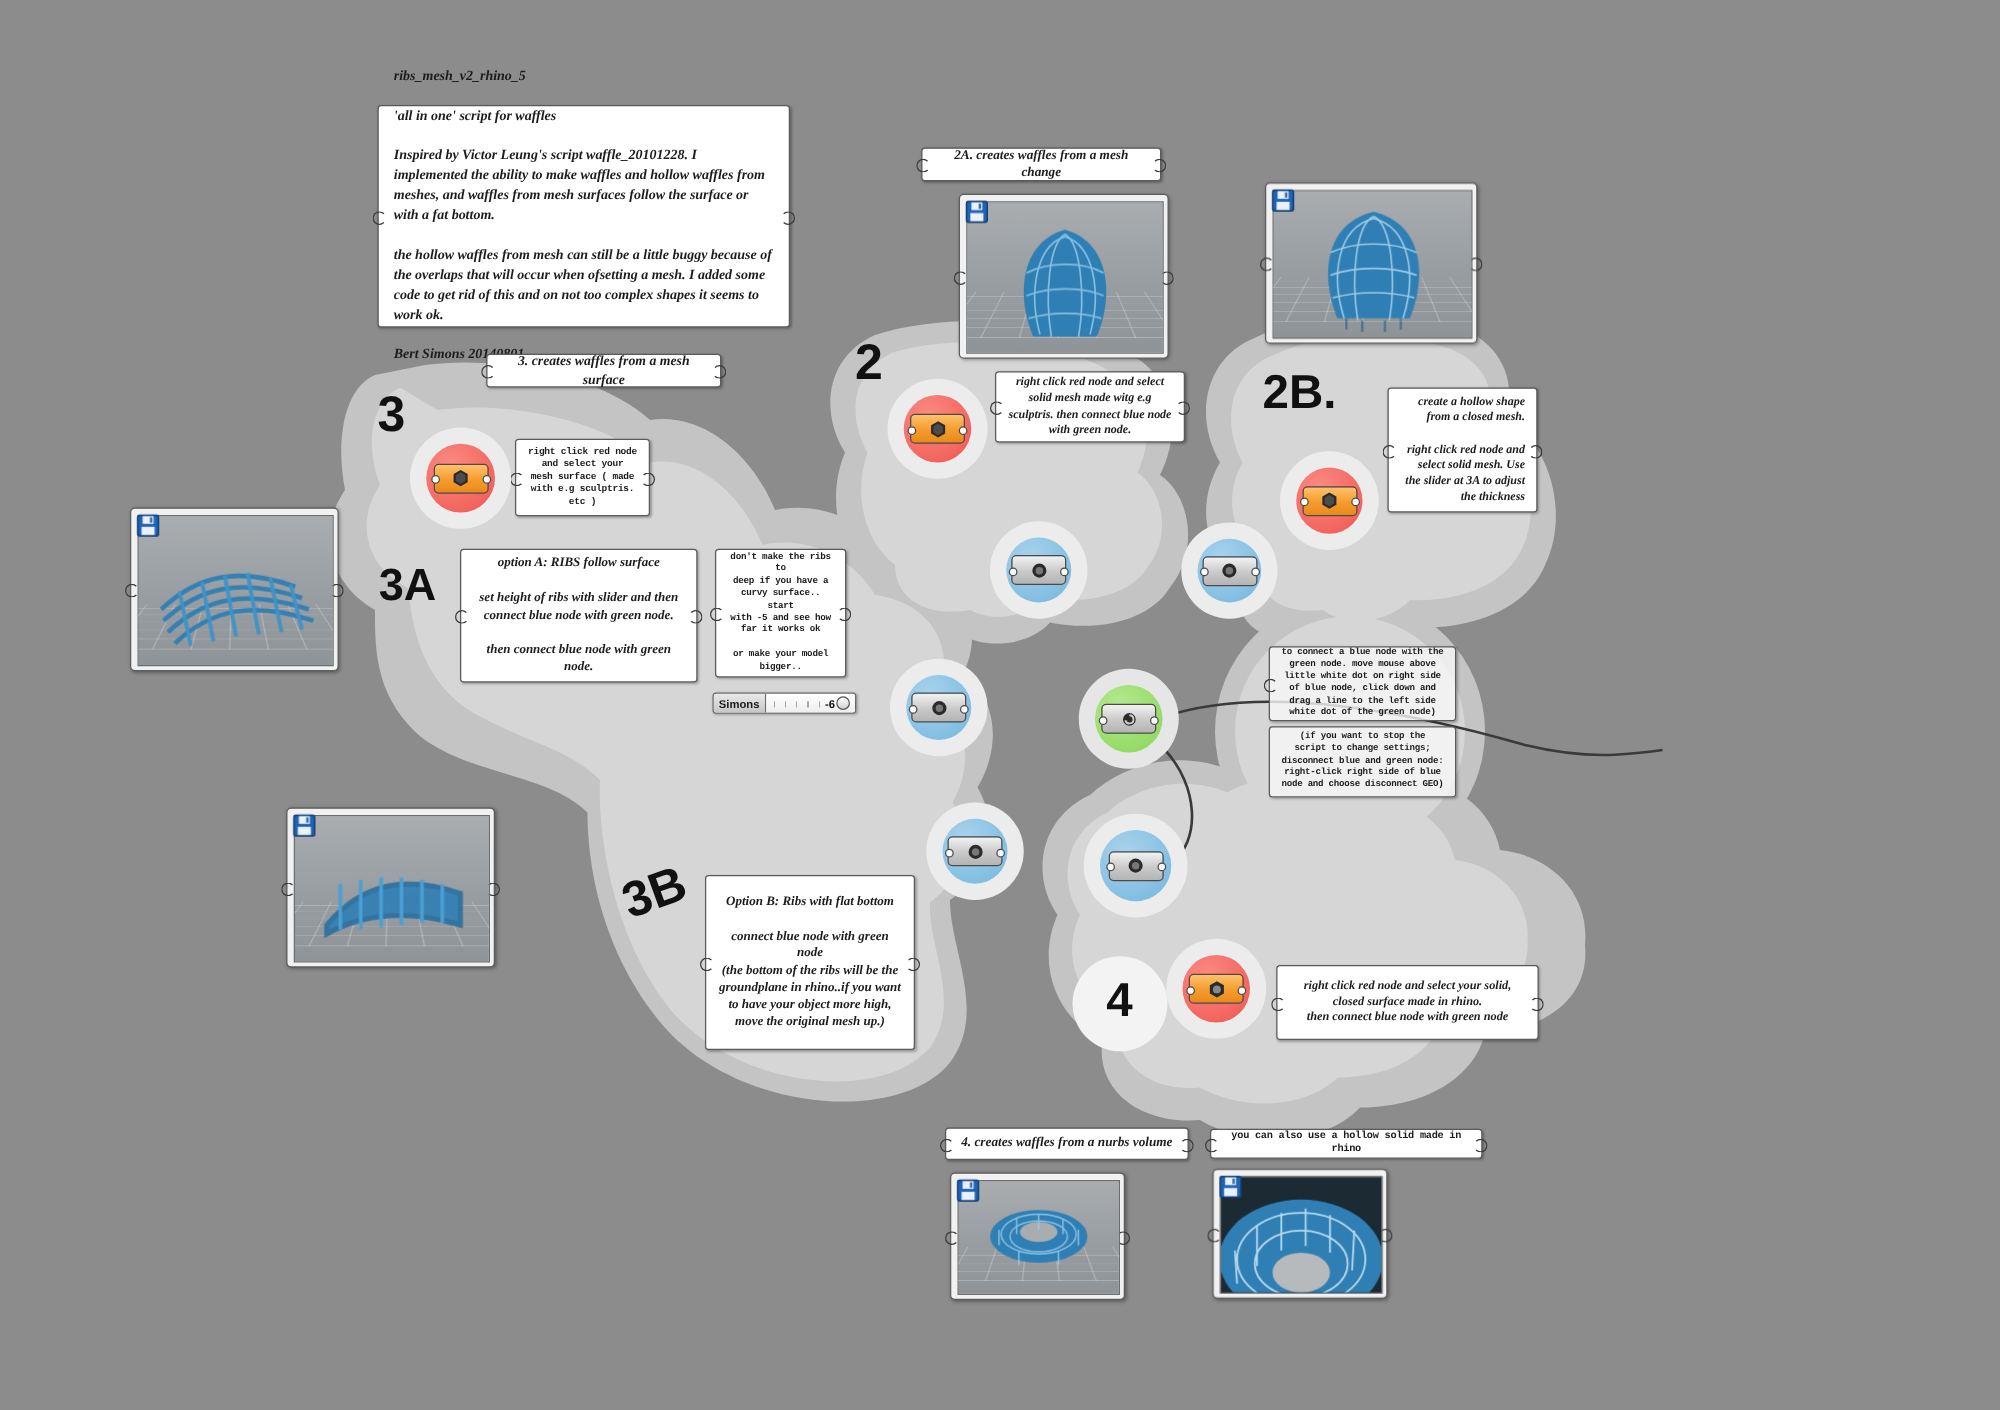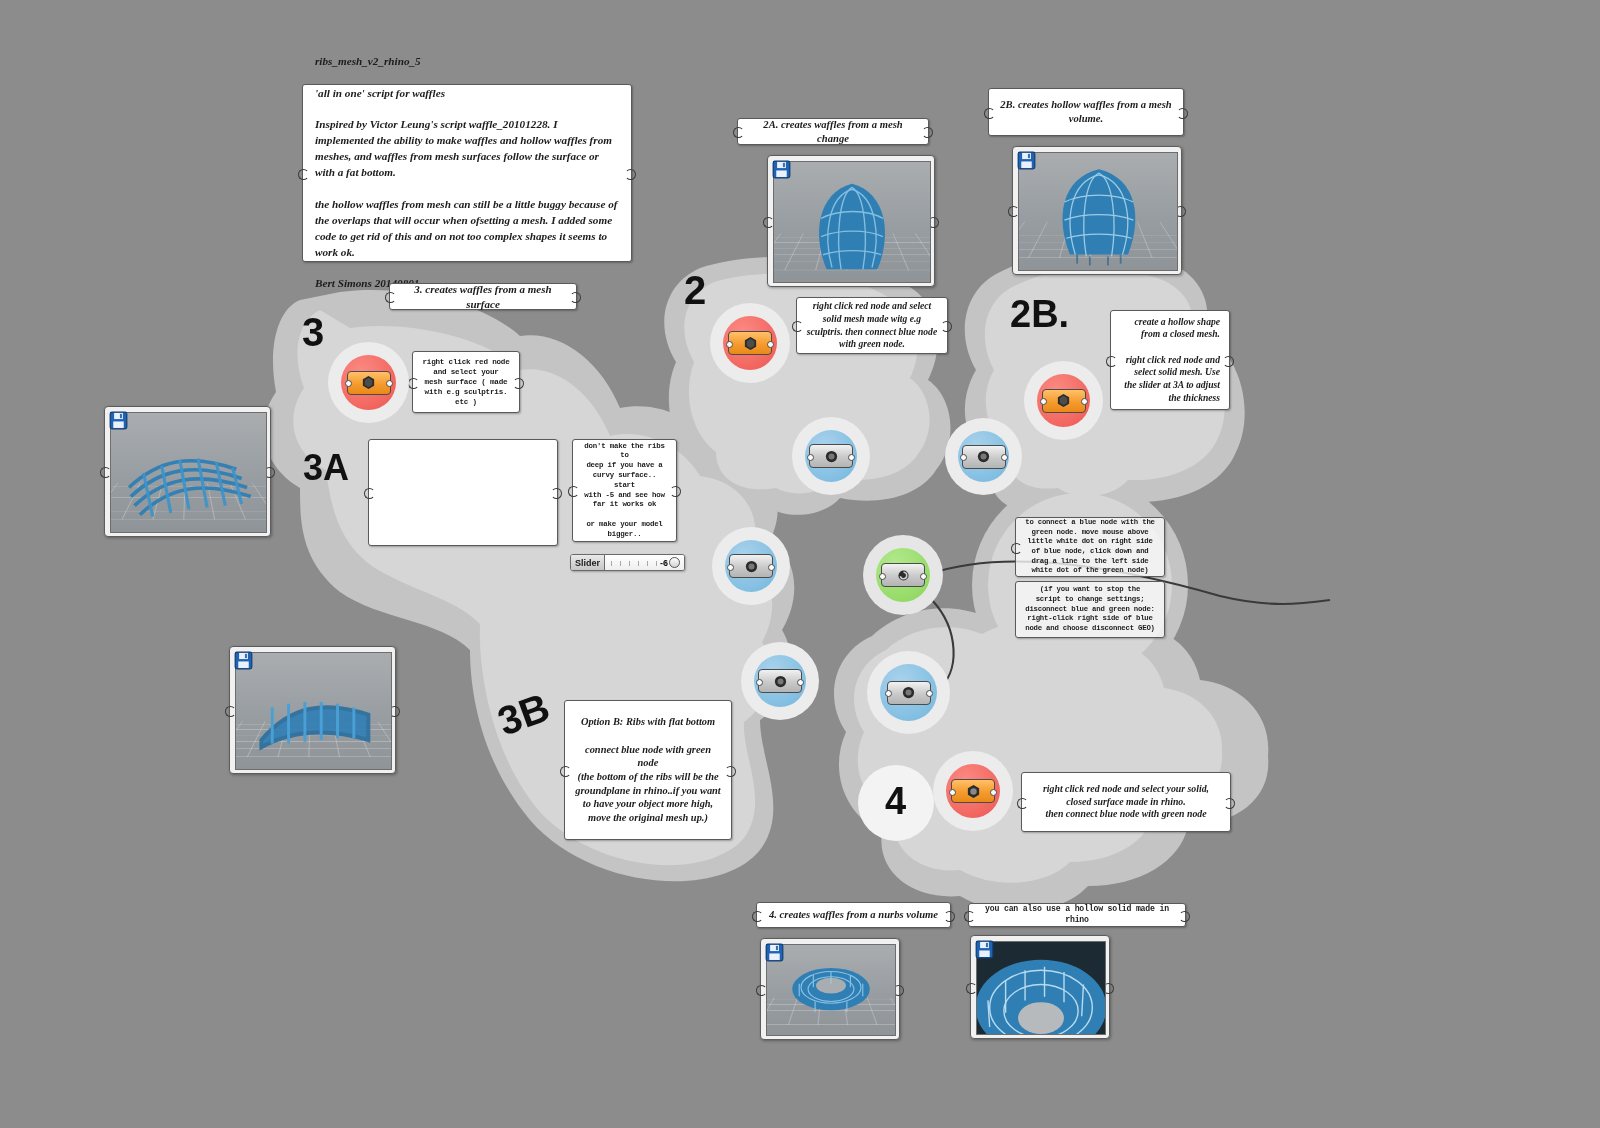--- a/index.html
+++ b/index.html
@@ -194,25 +194,20 @@
     <span class="nub r"></span>
     <div class="txt" style="font-size:11px;">3. creates waffles from a mesh surface</div>
   </div>
 
   <div class="panel" style="left:737px;top:118px;width:192px;height:27px;">
     <span class="nub l"></span>
     <span class="nub r"></span>
     <div class="txt" style="font-size:10.6px;">2A. creates waffles from a mesh change</div>
   </div>
 
-  <div class="panel" style="left:988px;top:88px;width:196px;height:48px;">
-    <span class="nub l"></span>
-    <span class="nub r"></span>
-    <div class="txt" style="font-size:10.6px;">2B. creates hollow waffles from a mesh volume.</div>
-  </div>
 
   <div class="panel" style="left:756px;top:902px;width:195px;height:26px;">
     <span class="nub l"></span>
     <span class="nub r"></span>
     <div class="txt" style="font-size:10.6px;">4. creates waffles from a nurbs volume</div>
   </div>
 
   <div class="panel mono" style="left:968px;top:903px;width:218px;height:24px;">
     <span class="nub l"></span>
     <span class="nub r"></span>
@@ -225,20 +220,25 @@
     <div class="txt" style="font-size:7.6px;">right click red node
 and select your
 mesh surface ( made
 with e.g sculptris.
 etc )</div>
   </div>
 
   <div class="panel" style="left:368px;top:439px;width:190px;height:107px;">
     <span class="nub l"></span>
     <span class="nub r"></span>
+    <div class="txt" style="font-size:10.4px;">option A: RIBS follow surface
+
+set height of ribs with slider and then connect blue node with green node.
+
+then connect blue node with green node.</div>
   </div>
 
   <div class="panel mono" style="left:572px;top:439px;width:105px;height:103px;">
     <span class="nub l"></span>
     <span class="nub r"></span>
     <div class="txt" style="font-size:7.4px;">don't make the ribs to
 deep if you have a
 curvy surface.. start
 with -5 and see how
 far it works ok
@@ -441,21 +441,21 @@
           <circle cx="8" cy="8" r="5.4" fill="#2b2b2b"></circle>
           <path d="M8 4.5a3.5 3.5 0 1 1-3.4 4.3" stroke="#cfcfcf" stroke-width="1.6" fill="none"></path>
         </svg>
         <span class="dot l"></span>
         <span class="dot r"></span>
       </div>
     </div>
   </div>
 
   <div class="slider" style="left:570px;top:554px;width:113px;">
-    <div class="lbl">Slider</div>
+    <div class="lbl">Simons</div>
     <div class="track">
       <div class="ticks"></div>
       <div class="val">-6</div>
       <div class="knob"></div>
     </div>
   </div>
 
   <div class="view" style="left:104px;top:406px;width:167px;height:131px;">
     <span class="nub l"></span>
     <span class="nub r"></span>

